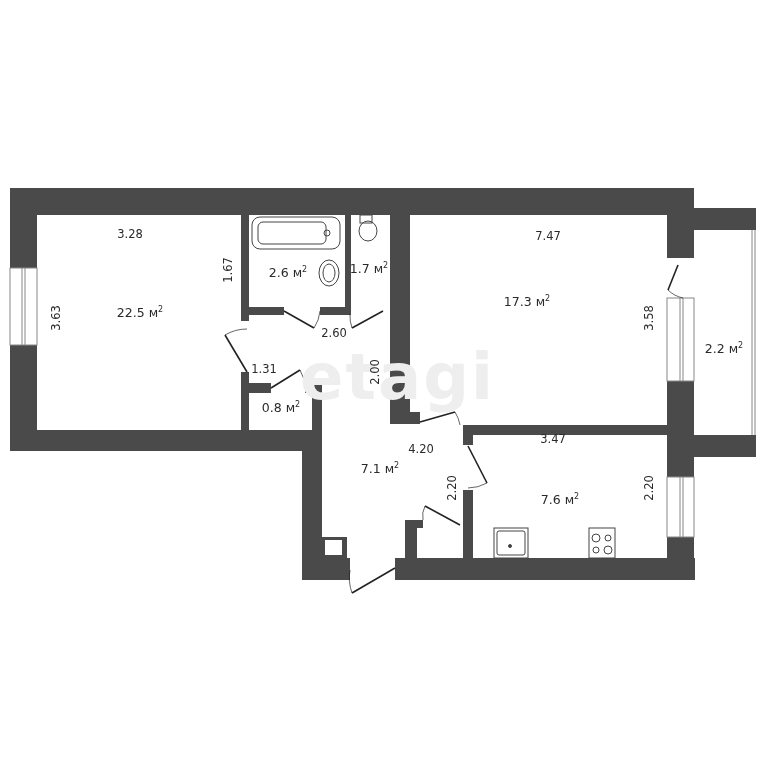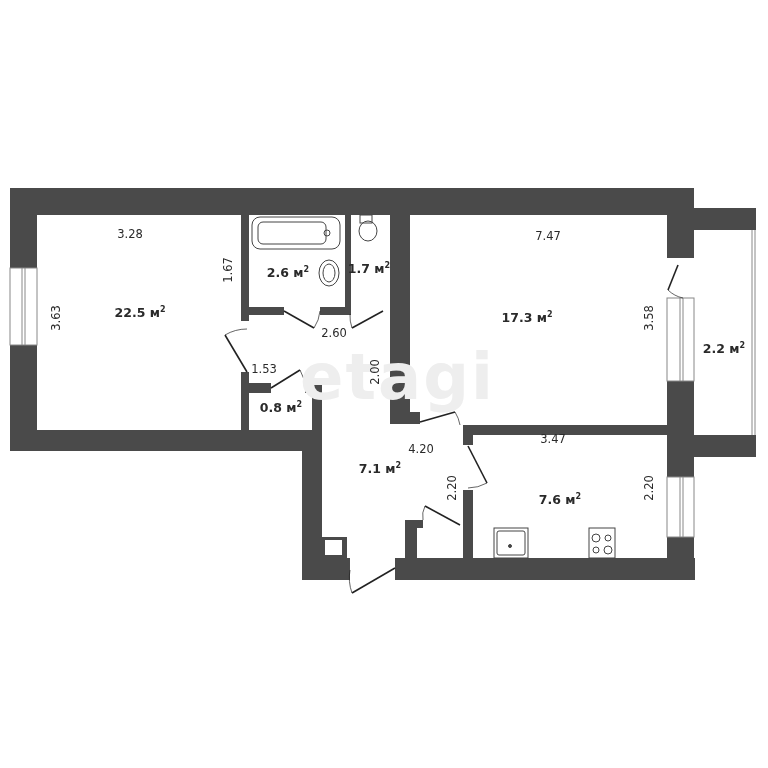--- a/index.html
+++ b/index.html
@@ -1,19 +1,19 @@
 <!DOCTYPE html>
 <html><head>
 <meta charset="utf-8">
 <style>
   html, body { margin:0; padding:0; background:#ffffff; }
   body { width:768px; height:768px; position:relative; overflow:hidden; font-family:"DejaVu Sans", sans-serif; }
   #plan { position:absolute; left:0; top:0; width:768px; height:768px; }
   .lbl { position:absolute; font-size:11.5px; color:#2a2a2a; white-space:nowrap; line-height:1; transform:translate(-50%,-50%); }
-  .area { font-size:12.5px;font-weight:bold; }
+  .area { font-size:12.5px; }
   .area sup { font-size:8px; vertical-align:5px; }
   .vert { transform:translate(-50%,-50%) rotate(-90deg); }
   .wm { position:absolute; left:300px; top:345px; font-size:64px; font-weight:bold; color:#eeeeee; letter-spacing:2px; line-height:1; }
 </style>
 </head>
 <body>
 
 <svg id="plan" viewBox="0 0 768 768" xmlns="http://www.w3.org/2000/svg">
   <g fill="#4a4a4a">
 
@@ -122,26 +122,26 @@
 <div class="lbl vert" style="left:57px;top:318px">3.63</div>
 <div class="lbl vert" style="left:229px;top:270px">1.67</div>
 <div class="lbl area" style="left:140px;top:313px"><span>22.5 м</span><sup>2</sup></div>
 
 <div class="lbl area" style="left:288px;top:273px"><span>2.6 м</span><sup>2</sup></div>
 <div class="lbl area" style="left:369px;top:269px"><span>1.7 м</span><sup>2</sup></div>
 
 <div class="lbl" style="left:334px;top:334px">2.60</div>
 <div class="lbl vert" style="left:376px;top:372px">2.00</div>
 
-<div class="lbl" style="left:264px;top:370px">1.53</div>
+<div class="lbl" style="left:264px;top:370px">1.31</div>
 <div class="lbl area" style="left:281px;top:408px"><span>0.8 м</span><sup>2</sup></div>
 
 <div class="lbl" style="left:548px;top:237px">7.47</div>
 <div class="lbl vert" style="left:650px;top:318px">3.58</div>
-<div class="lbl area" style="left:527px;top:318px"><span>17.3 м</span><sup>2</sup></div>
+<div class="lbl area" style="left:527px;top:302px"><span>17.3 м</span><sup>2</sup></div>
 
 <div class="lbl area" style="left:724px;top:349px"><span>2.2 м</span><sup>2</sup></div>
 
 <div class="lbl" style="left:421px;top:450px">4.20</div>
 <div class="lbl vert" style="left:453px;top:488px">2.20</div>
 <div class="lbl area" style="left:380px;top:469px"><span>7.1 м</span><sup>2</sup></div>
 
 <div class="lbl" style="left:553px;top:440px">3.47</div>
 <div class="lbl vert" style="left:650px;top:488px">2.20</div>
 <div class="lbl area" style="left:560px;top:500px"><span>7.6 м</span><sup>2</sup></div>

